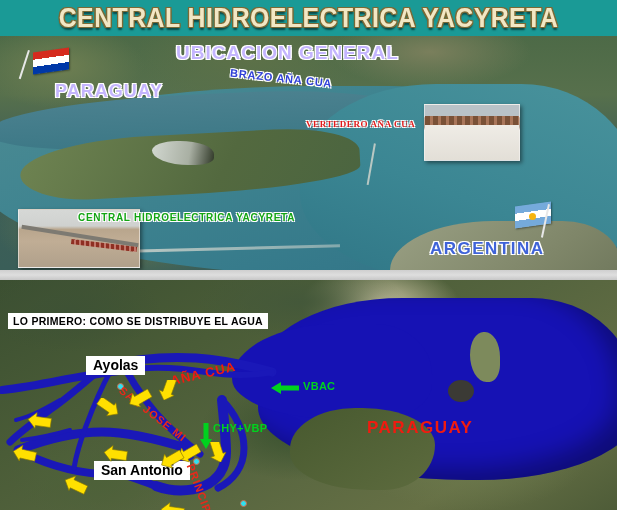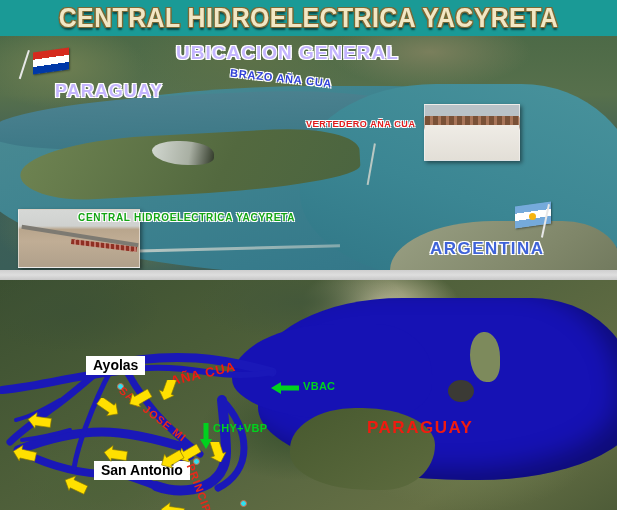--- a/index.html
+++ b/index.html
@@ -207,21 +207,21 @@
   <div class="lbl lbl-red-out" style="left:176px; top:6px;">UBICACION GENERAL</div>
 
   <div class="flag" id="flag-py" style="left:28px; top:14px;">
     <div class="cloth"></div>
     <div class="pole"></div>
   </div>
   <div class="lbl lbl-red-out" style="left:55px; top:45px; font-size:18px;">PARAGUAY</div>
 
   <div class="lbl lbl-blue-out" style="left:230px; top:36px; transform:rotate(6deg);">BRAZO AÑA CUA</div>
 
-  <div class="lbl lbl-red-sm" style="left:306px; top:83px;">VERTEDERO AÑA CUA</div>
+  <div class="lbl lbl-red-sm" style="left:306px; top:83px;font-family:Liberation Serif, serif;">VERTEDERO AÑA CUA</div>
 
   <div class="inset-photo" id="photo-spillway">
     <div style="position:absolute;left:0;top:11px;width:100%;height:9px;background:repeating-linear-gradient(90deg,#7a5137 0 5px,#a9765a 5px 8px);"></div>
     <div style="position:absolute;left:0;top:20px;width:100%;height:37px;background:linear-gradient(#efece6,#e2ded6);"></div>
   </div>
 
   <div class="inset-photo" id="photo-powerhouse">
     <div style="position:absolute;left:2px;top:24px;width:118px;height:4px;background:#7d7a72;transform:rotate(9deg);"></div>
     <div style="position:absolute;left:52px;top:33px;width:66px;height:5px;background:repeating-linear-gradient(90deg,#8e2f22 0 3px,#c1766a 3px 5px);transform:rotate(7deg);"></div>
   </div>
@@ -261,20 +261,21 @@
 
       <path d="M222,120 C224,140 226,158 226,172 C226,188 218,200 204,206 C190,212 172,212 156,206" stroke-width="10"></path>
       <path d="M222,120 C236,134 244,152 244,168 C244,186 234,200 218,208" stroke-width="7"></path>
       <path d="M156,206 C140,200 126,194 112,192" stroke-width="8"></path>
 
       <path d="M60,120 C46,128 32,136 16,140" stroke-width="4"></path>
       <path d="M70,150 C56,154 40,158 22,160" stroke-width="4"></path>
     </g>
   </svg>
 
+  <div class="lbl lbl-white-box-sm" style="left:8px; top:33px;">LO PRIMERO: COMO SE DISTRIBUYE EL AGUA</div>
 
   <div class="lbl lbl-white-box" style="left:86px; top:76px;">Ayolas</div>
   <div class="dot-cyan" style="left:117px; top:103px;"></div>
 
   <div class="lbl lbl-white-box" style="left:94px; top:181px;">San Antonio</div>
   <div class="dot-cyan" style="left:193px; top:178px;"></div>
 
   <div class="dot-cyan" style="left:240px; top:220px;"></div>
 
   <div class="lbl lbl-red-plain" style="left:170px; top:86px; transform:rotate(-13deg);">AÑA CUA</div>

